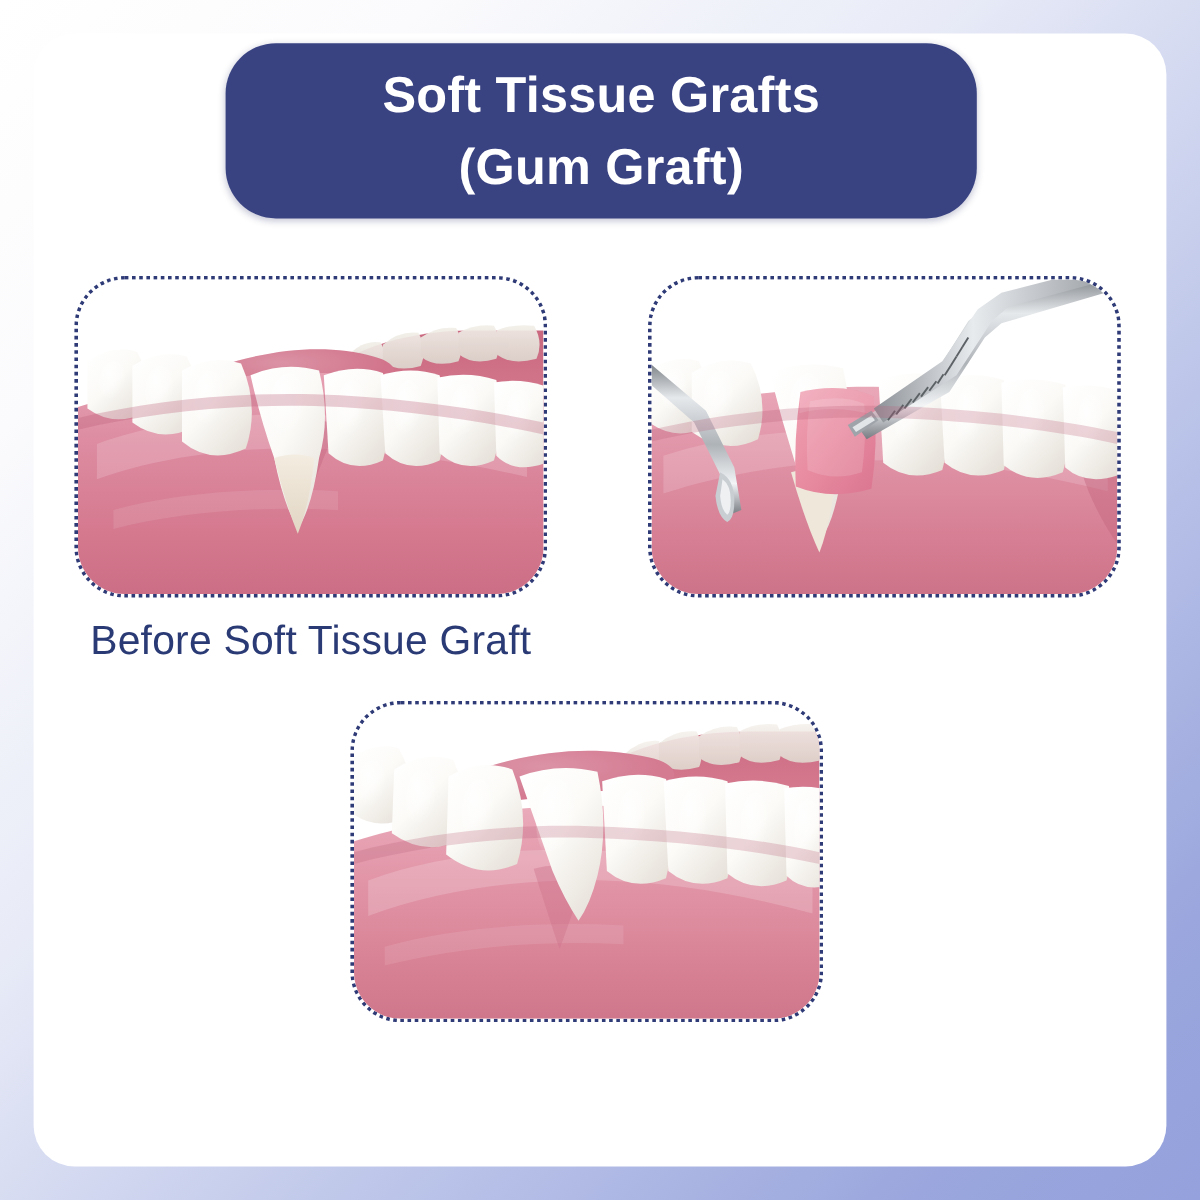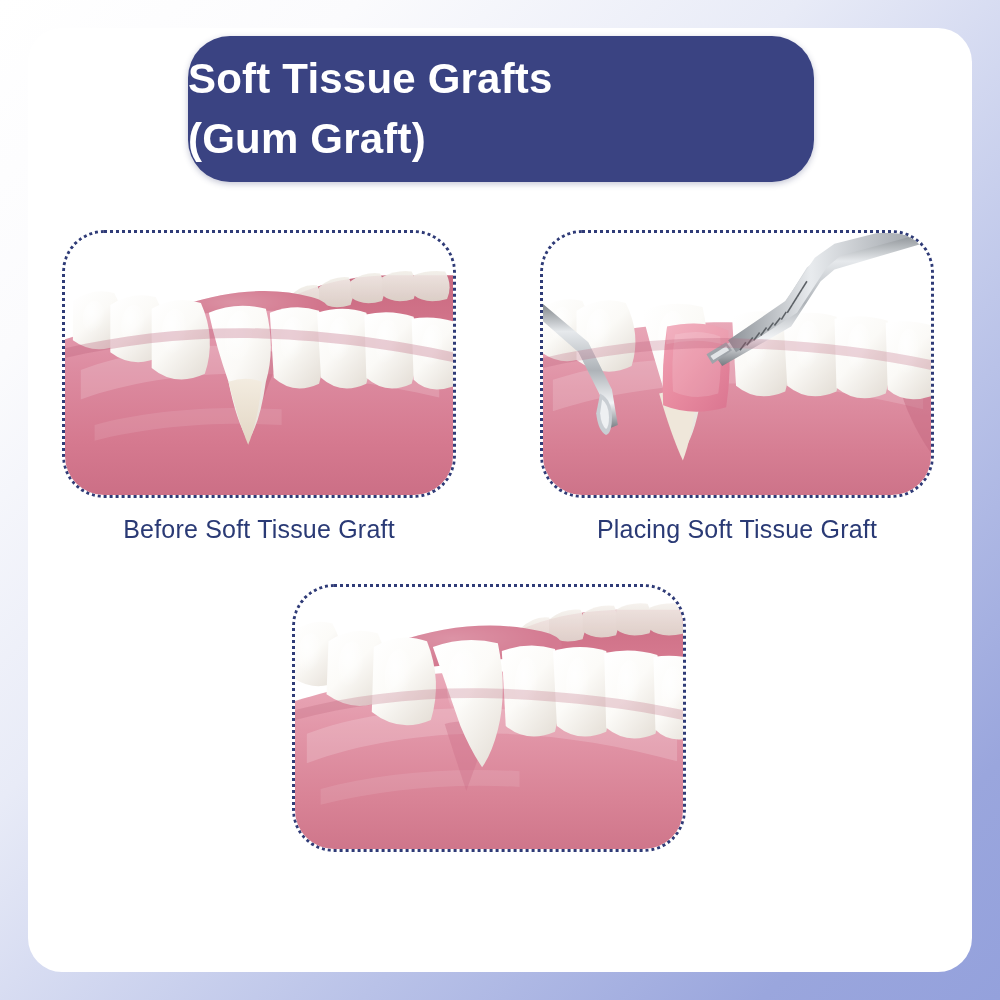--- a/index.html
+++ b/index.html
@@ -41,21 +41,21 @@
   #title-banner {
     position: absolute;
     left: 160px;
     top: 8px;
     width: 626px;
     height: 146px;
     background: #3a4382;
     border-radius: 42px;
     display: flex;
     flex-direction: column;
-    align-items: flex-start;
+    align-items: center;
     justify-content: center;
     box-shadow: 0 2px 6px rgba(40,48,100,0.28);
   }
   .title-line {
     color: #ffffff;
     font-size: 42px;
     font-weight: 600;
     letter-spacing: 0.2px;
     line-height: 1.42;
     text-align: center;
@@ -69,21 +69,21 @@
     border-radius: 42px;
     background: #ffffff;
     overflow: hidden;
   }
   .panel-art { position: absolute; inset: 0; }
 
   .caption {
     position: absolute;
     text-align: center;
     color: #2a3a75;
-    font-size: 25px;
+    font-size: 34px;
     font-weight: 400;
     letter-spacing: 0.2px;
     white-space: nowrap;
   }
 
   
   #panel-1       { left: 34px;  top: 202px; width: 394px; height: 268px; }
   #caption-1     { left: 14px;  top: 487px; width: 434px; }
   #panel-2       { left: 512px; top: 202px; width: 394px; height: 268px; }
   #caption-2     { left: 492px; top: 487px; width: 434px; }
@@ -290,21 +290,20 @@
           <g>
             <path d="M-6 68 L46 112 L70 160 L76 196 L66 200 L58 166 L36 122 L-12 80 Z" fill="url(#p2steel)"></path>
             <path d="M58 164 q12 6 12 24 q0 16 -6 18 q-8 -4 -10 -22 Z" fill="#c9ced3"></path>
             <path d="M60 170 q7 5 7 18 q0 10 -3 12 q-5 -4 -6 -16 Z" fill="#eef0f2"></path>
           </g>
 
           <path d="M0 128 C60 114 130 106 200 108 C270 110 338 118 394 130 L394 140 C338 128 270 120 200 118 C130 116 60 124 0 138 Z" fill="#b95e77" opacity="0.26"></path>
         </svg>
       </div>
     </div>
-    <div class="caption" id="caption-2">Placing Soft Tissue Graft</div>
 
     <div class="panel" id="panel-3">
       <div class="panel-art">
         <svg viewBox="0 0 394 268" preserveAspectRatio="xMidYMid slice">
           <defs>
             <linearGradient id="p3gum" x1="0" y1="0" x2="0" y2="1">
               <stop offset="0" stop-color="#eaabba"></stop>
               <stop offset="0.32" stop-color="#e296a8"></stop>
               <stop offset="0.72" stop-color="#d88295"></stop>
               <stop offset="1" stop-color="#ce758a"></stop>

